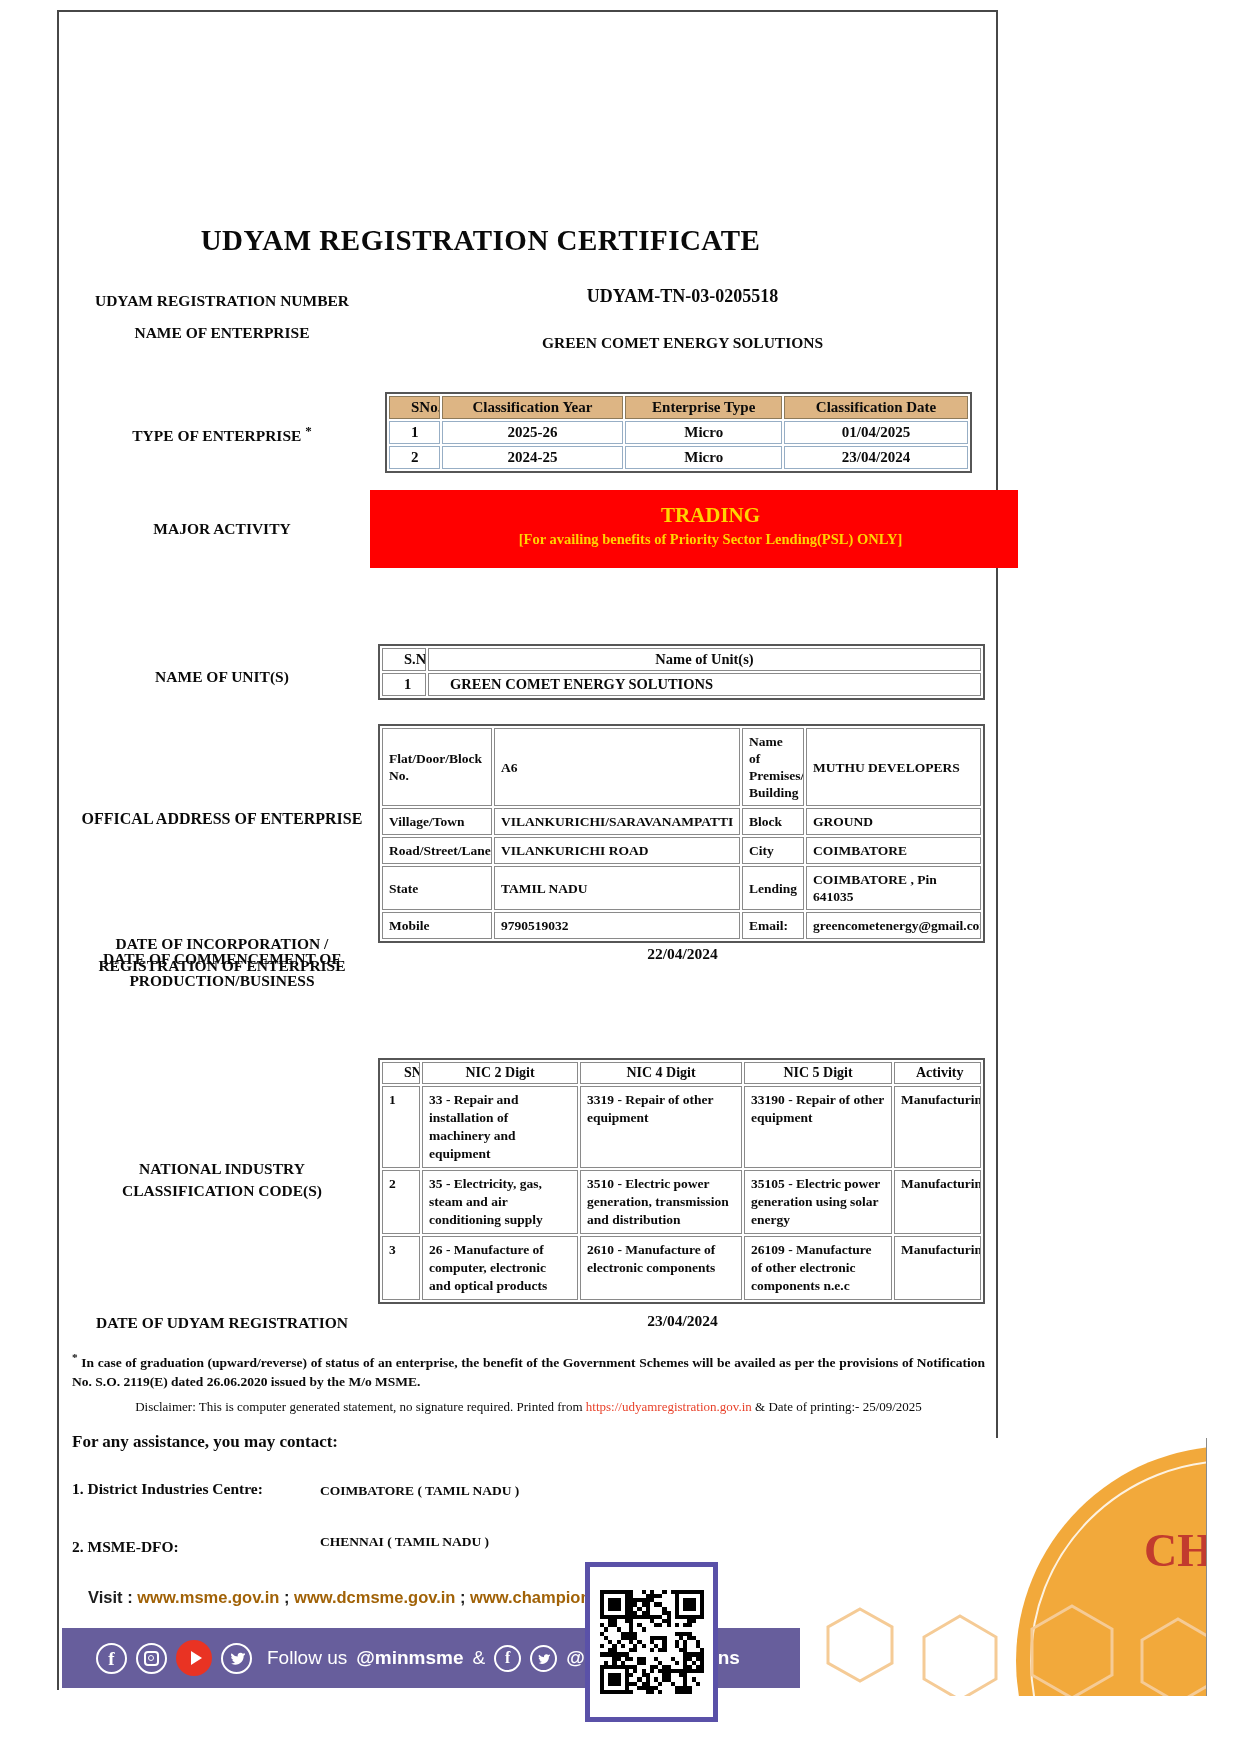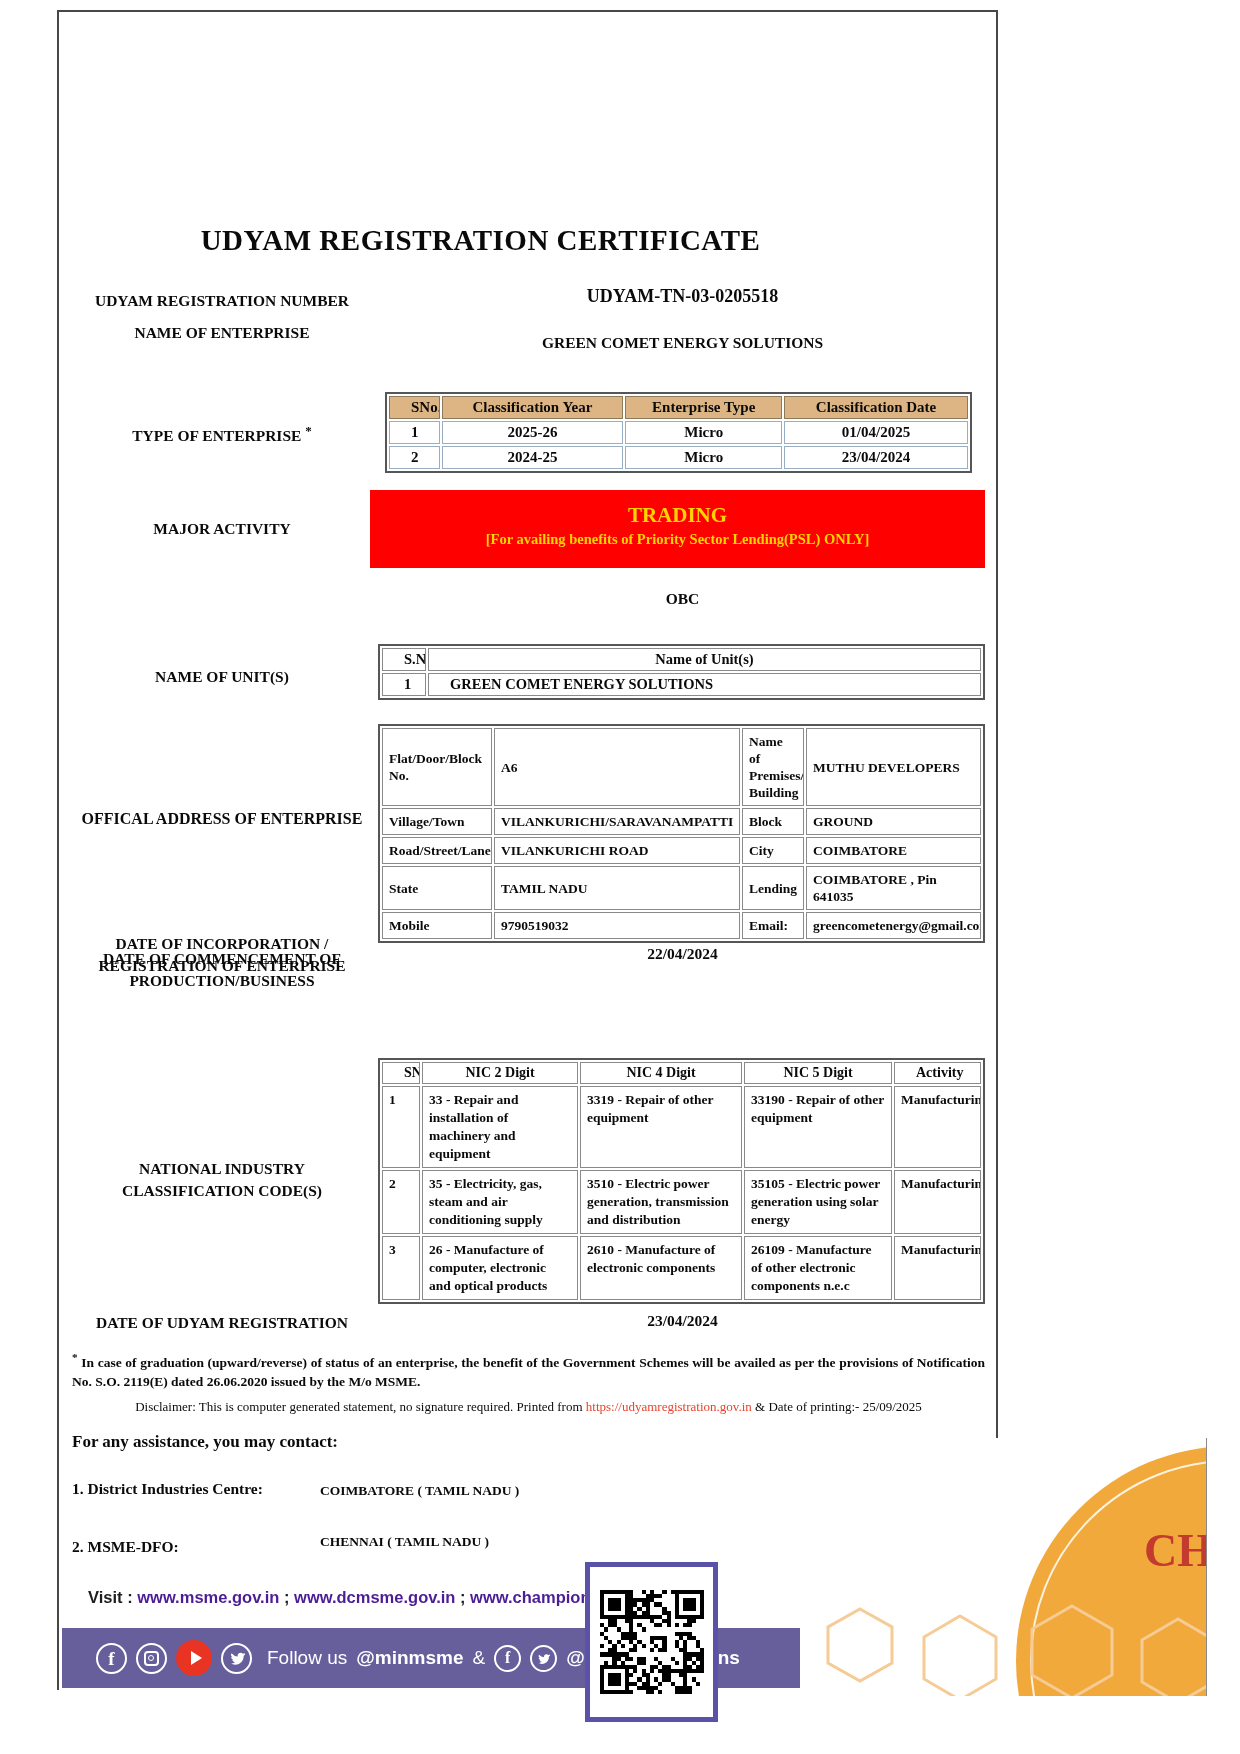--- a/index.html
+++ b/index.html
@@ -31,35 +31,35 @@
   .unit-tbl td{text-align:left;}
 
   .addr-tbl{left:378px;top:724px;width:607px;font-size:13.5px;}
   .addr-tbl td{border:1px solid #8a8a8a;vertical-align:middle;text-align:left;line-height:17px;padding:4px 6px;}
 
   .nic-tbl{left:378px;top:1058px;width:607px;font-size:13.5px;}
   .nic-tbl th,.nic-tbl td{border:1px solid #8a8a8a;}
   .nic-tbl th{text-align:center;font-size:14px;}
   .nic-tbl td{vertical-align:top;text-align:left;line-height:18px;padding:4px 6px;}
 
-  .activity-banner{left:370px;top:490px;width:615px;height:78px;background:#FF0000;text-align:center;z-index:5;}
+  .activity-banner{left:370px;top:490px;width:615px;height:78px;background:#FF0000;text-align:center;z-index:5;padding-left:33px;}
   .activity-title{font-size:21px;font-weight:bold;color:#FFD400;padding-top:13px;}
   .activity-note{font-size:14.5px;font-weight:bold;color:#FFD400;padding-top:3px;}
 
   .footnote{left:72px;top:1348px;width:913px;text-align:justify;font-weight:bold;font-size:13.5px;line-height:19px;z-index:5;}
   .disclaimer{left:72px;top:1399px;width:913px;text-align:center;font-size:13px;z-index:5;}
   .disclaimer .dlink{color:#E8432C;text-decoration:none;}
 
   .assist-heading{left:72px;top:1432px;font-size:17px;font-weight:bold;z-index:5;}
   .assist-label{left:72px;font-size:15.5px;font-weight:bold;z-index:5;}
   .assist-value{left:320px;font-size:13.5px;font-weight:bold;z-index:5;}
 
   .visit-line{left:88px;top:1588px;font-family:"Liberation Sans",sans-serif;font-weight:bold;font-size:16.5px;
               color:#1d1d1d;white-space:nowrap;z-index:6;}
-  .visit-line .vlink{color:#4c1d95;text-decoration:none;}
+  .visit-line .vlink{color:#a16207;text-decoration:none;}
 
   .follow-bar{left:62px;top:1628px;width:1144px;height:60px;background:#675E9C;display:flex;align-items:center;
               gap:9px;padding-left:34px;box-sizing:border-box;color:#fff;
               font-family:"Liberation Sans",sans-serif;font-size:19px;z-index:10;white-space:nowrap;}
   .follow-bar .bold{font-weight:bold;}
   .icon{display:flex;align-items:center;justify-content:center;flex:0 0 auto;}
   .circ{width:31px;height:31px;border:2.5px solid #fff;border-radius:50%;box-sizing:border-box;}
   .circ-sm{width:27px;height:27px;border:2px solid #fff;border-radius:50%;box-sizing:border-box;}
   .fb-f{font-family:"Liberation Serif",serif;font-size:19px;font-weight:bold;color:#fff;line-height:1;}
   .fb-f-sm{font-family:"Liberation Serif",serif;font-size:16px;font-weight:bold;color:#fff;line-height:1;}
@@ -125,21 +125,20 @@
     </tr>
   </tbody>
     </table>
 
   <div class="abs lbl" style="top:518px;">MAJOR ACTIVITY</div>
   <div class="abs activity-banner">
     <div class="activity-title">TRADING</div>
     <div class="activity-note">[For availing benefits of Priority Sector Lending(PSL) ONLY]</div>
   </div>
 
-  <div class="abs val" style="top:590px;">OBC</div>
 
   <div class="abs lbl" style="top:666px;">NAME OF UNIT(S)</div>
   <table class="tbl unit-tbl">
     <colgroup>
         <col style="width:44px">
         <col>
       </colgroup>
     <tbody>
         <tr>
       <th>S.No.</th>

